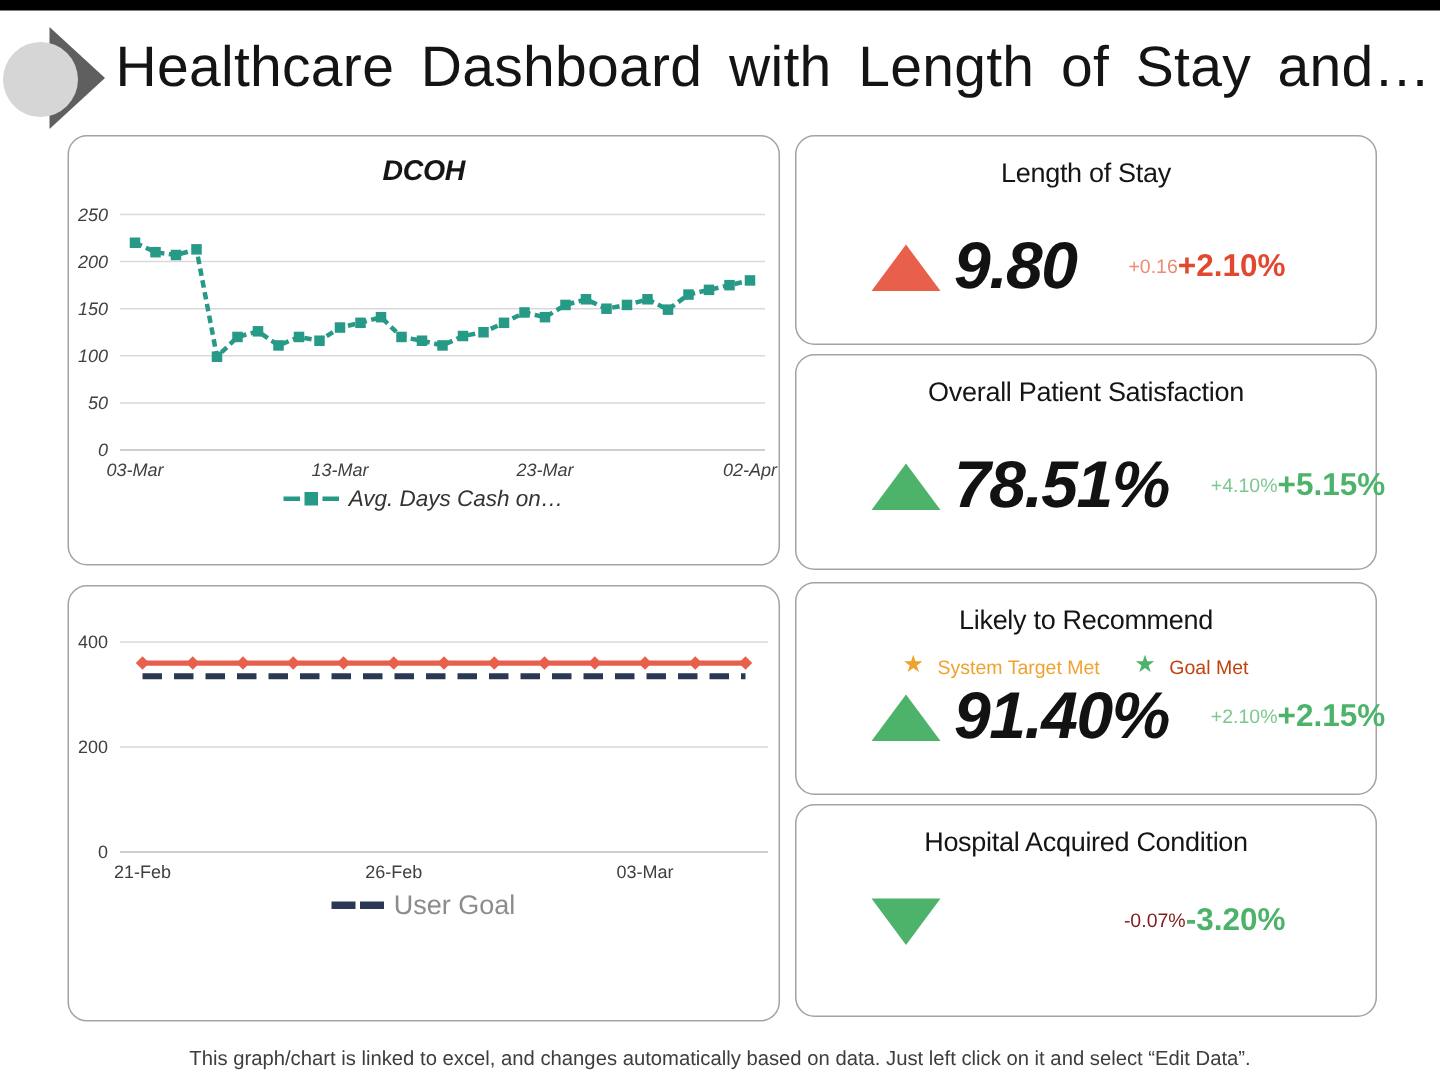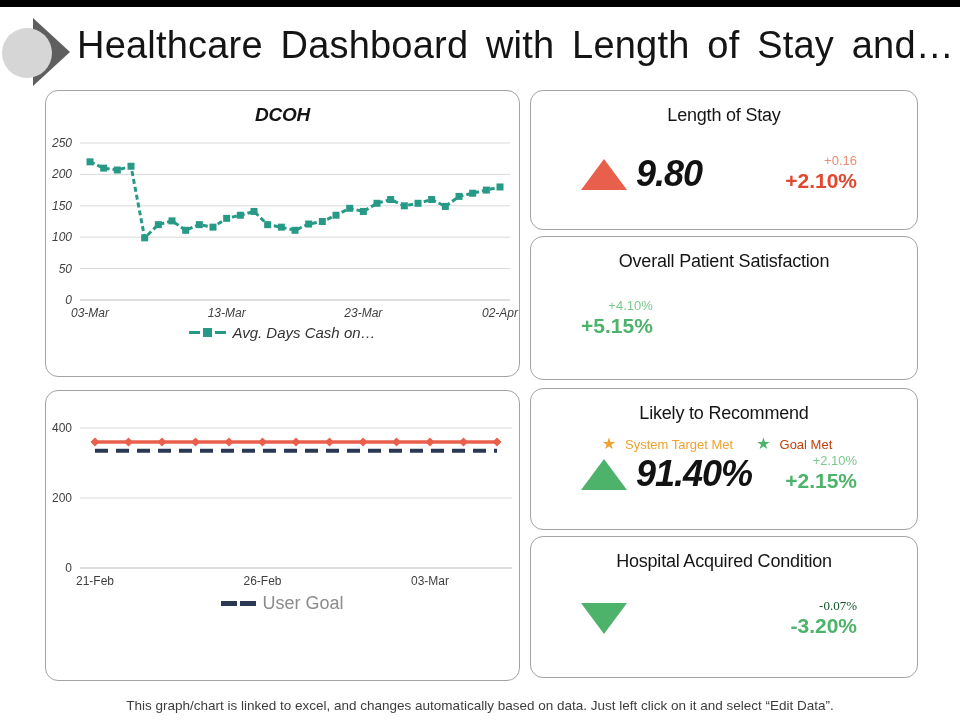--- a/index.html
+++ b/index.html
@@ -43,22 +43,22 @@
   .kpi-title{
     text-align:center;font-size:18px;font-weight:400;margin:14px 8px 0;
     color:#151515;letter-spacing:-.2px;
   }
   .kpi-row{
     display:flex;justify-content:space-between;align-items:center;
     padding:0 60px 0 50px;margin-top:27px;
   }
   .kpi-3 .kpi-row{margin-top:1px;}
   .kpi-main{display:flex;align-items:center;gap:9px;}
-  .kpi-value{font-size:36px;font-weight:700;font-style:italic;color:#121212;letter-spacing:-1px;}
-  .kpi-delta{display:flex;flex-direction:column;align-items:flex-end;line-height:1.15;}
+  .kpi-value{font-size:44px;font-weight:700;font-style:italic;color:#121212;letter-spacing:-1px;}
+  .kpi-delta{display:flex;flex-direction:row;align-items:center;line-height:1.15;margin-left:28px;}
   .d-small{font-size:13px;font-weight:400;}
   .d-big{font-size:21px;font-weight:700;}
   .tri{width:0;height:0;display:inline-block;}
   .tri.up{border-left:23px solid transparent;border-right:23px solid transparent;border-bottom:31px solid #999;}
   .tri.down{border-left:23px solid transparent;border-right:23px solid transparent;border-top:31px solid #999;}
   .kpi-legend{
     display:flex;align-items:center;justify-content:center;gap:9px;margin-top:12px;
   }
   .kpi-legend .star{font-size:16px;line-height:1;}
   .kpi-legend .kl-text{font-size:13px;margin-right:14px;}
@@ -190,20 +190,24 @@
     <div class="kpi-delta">
       <span class="d-small" style="color: rgb(235, 141, 114);">+0.16</span>
       <span class="d-big" style="color: rgb(226, 71, 47);">+2.10%</span>
     </div>
   </div>
 </section>
 
 <section class="card kpi kpi-2">
   <h2 class="kpi-title">Overall Patient Satisfaction</h2>
   <div class="kpi-row">
+    <div class="kpi-main">
+      <span class="tri up" style="border-bottom-color: rgb(77, 179, 106);"></span>
+      <span class="kpi-value">78.51%</span>
+    </div>
     <div class="kpi-delta">
       <span class="d-small" style="color: rgb(125, 200, 143);">+4.10%</span>
       <span class="d-big" style="color: rgb(77, 179, 106);">+5.15%</span>
     </div>
   </div>
 </section>
 
 <section class="card kpi kpi-3">
   <h2 class="kpi-title">Likely to Recommend</h2>
   <div class="kpi-legend">
@@ -224,19 +228,19 @@
   </div>
 </section>
 
 <section class="card kpi kpi-4">
   <h2 class="kpi-title">Hospital Acquired Condition</h2>
   <div class="kpi-row">
     <div class="kpi-main">
       <span class="tri down" style="border-top-color: rgb(77, 179, 106);"></span>
     </div>
     <div class="kpi-delta">
-      <span class="d-small" style="color: #14532d; font-family: Liberation Serif, serif;">-0.07%</span>
+      <span class="d-small" style="color: #7f1d1d;">-0.07%</span>
       <span class="d-big" style="color: rgb(77, 179, 106);">-3.20%</span>
     </div>
   </div>
 </section>
 
 <div class="footer">This graph/chart is linked to excel, and changes automatically based on data. Just left click on it and select “Edit Data”.</div>
 
 </body></html>

